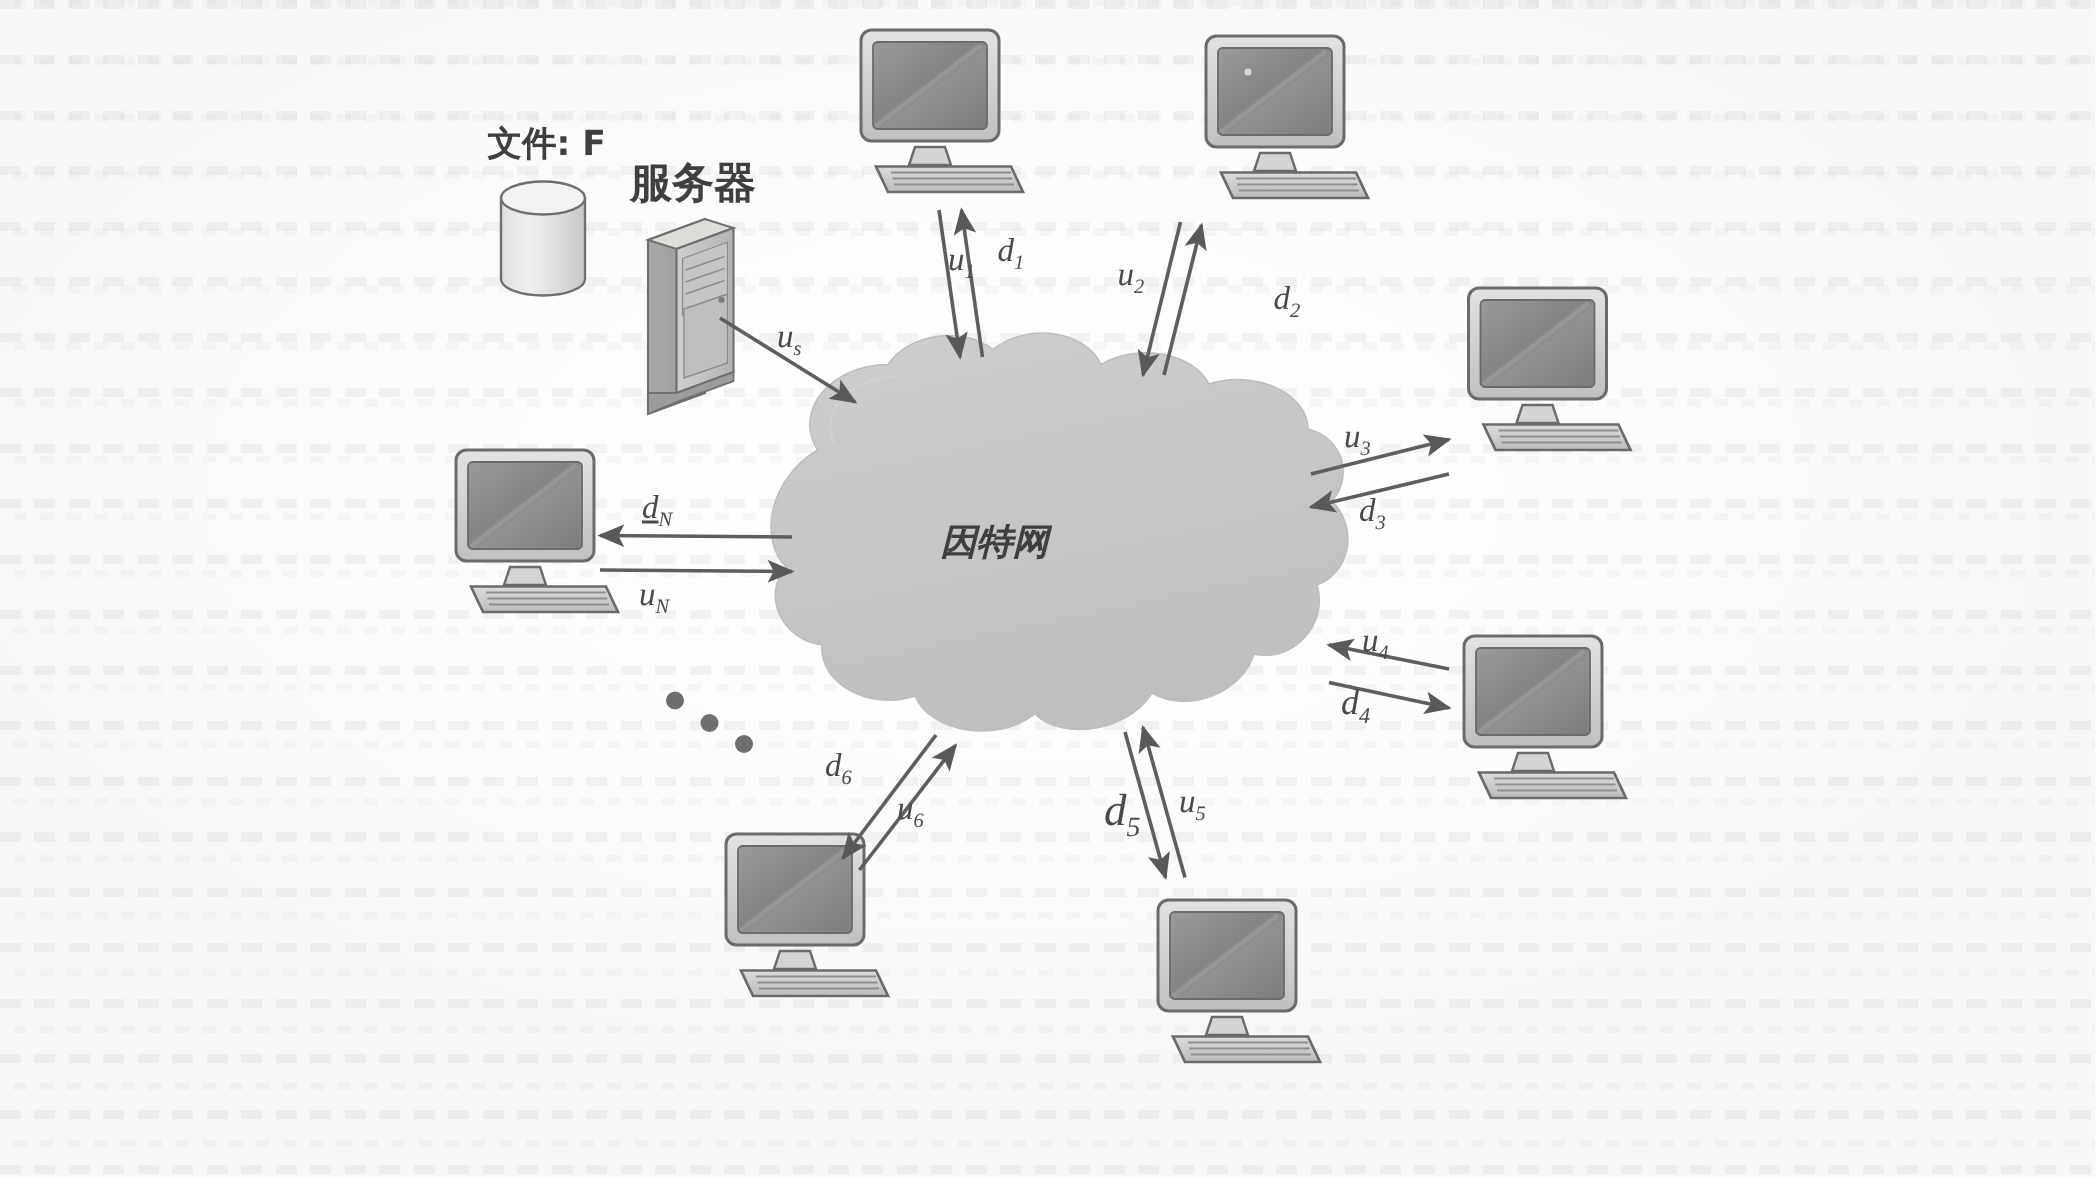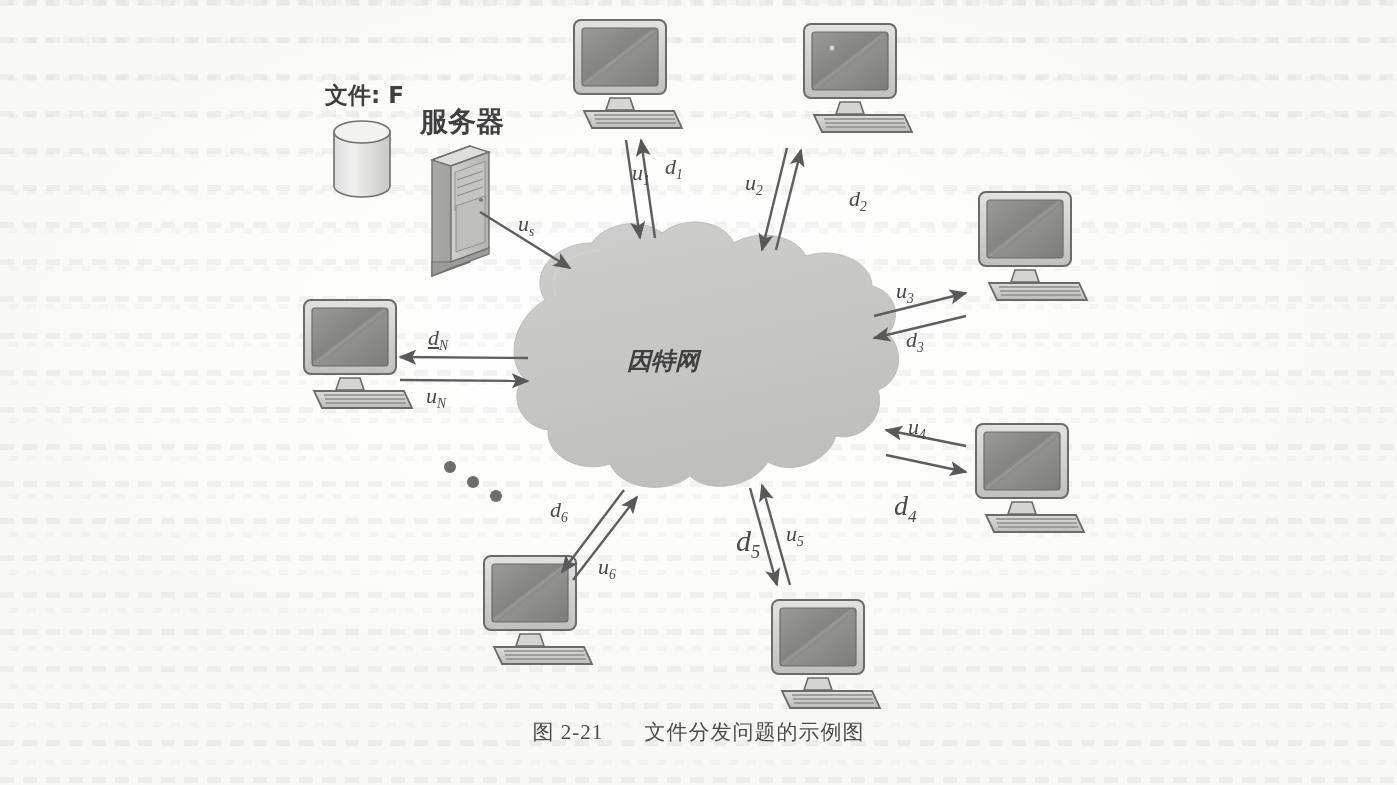--- a/index.html
+++ b/index.html
@@ -293,40 +293,35 @@
   </div>
   <div class="lbl" style="left:896px;top:278px;font-size:22px;">
     <span>u</span><sub>3</sub>
   </div>
   <div class="lbl" style="left:906px;top:327px;font-size:22px;">
     <span>d</span><sub>3</sub>
   </div>
   <div class="lbl" style="left:908px;top:414px;font-size:22px;text-align:right;">
     <span>u</span><sub>4</sub>
   </div>
-  <div class="lbl" style="left:894px;top:490px;font-size:28px;">
+  <div class="lbl" style="left:894px;top:456px;font-size:24px;">
     <span>d</span><sub>4</sub>
   </div>
   <div class="lbl" style="left:786px;top:521px;font-size:22px;">
     <span>u</span><sub>5</sub>
   </div>
   <div class="lbl" style="left:736px;top:524px;font-size:30px;">
     <span>d</span><sub>5</sub>
   </div>
-  <div class="lbl" style="left:598px;top:526px;font-size:22px;margin-top:28px;">
+  <div class="lbl" style="left:598px;top:526px;font-size:22px;">
     <span>u</span><sub>6</sub>
   </div>
   <div class="lbl" style="left:550px;top:497px;font-size:22px;">
     <span>d</span><sub>6</sub>
   </div>
   <div class="lbl" style="left:426px;top:383px;font-size:22px;">
     <span>u</span><sub>N</sub>
   </div>
   <div class="lbl" style="left:428px;top:325px;font-size:22px;text-decoration:underline;">
     <span>d</span><sub>N</sub>
   </div>
 
-  <div id="caption">
-    <span class="num">图 2-21</span>
-    <span style="display:inline-block;width:26px"></span>
-    <span>文件分发问题的示例图</span>
-  </div>
 </div>
 
 </body></html>

